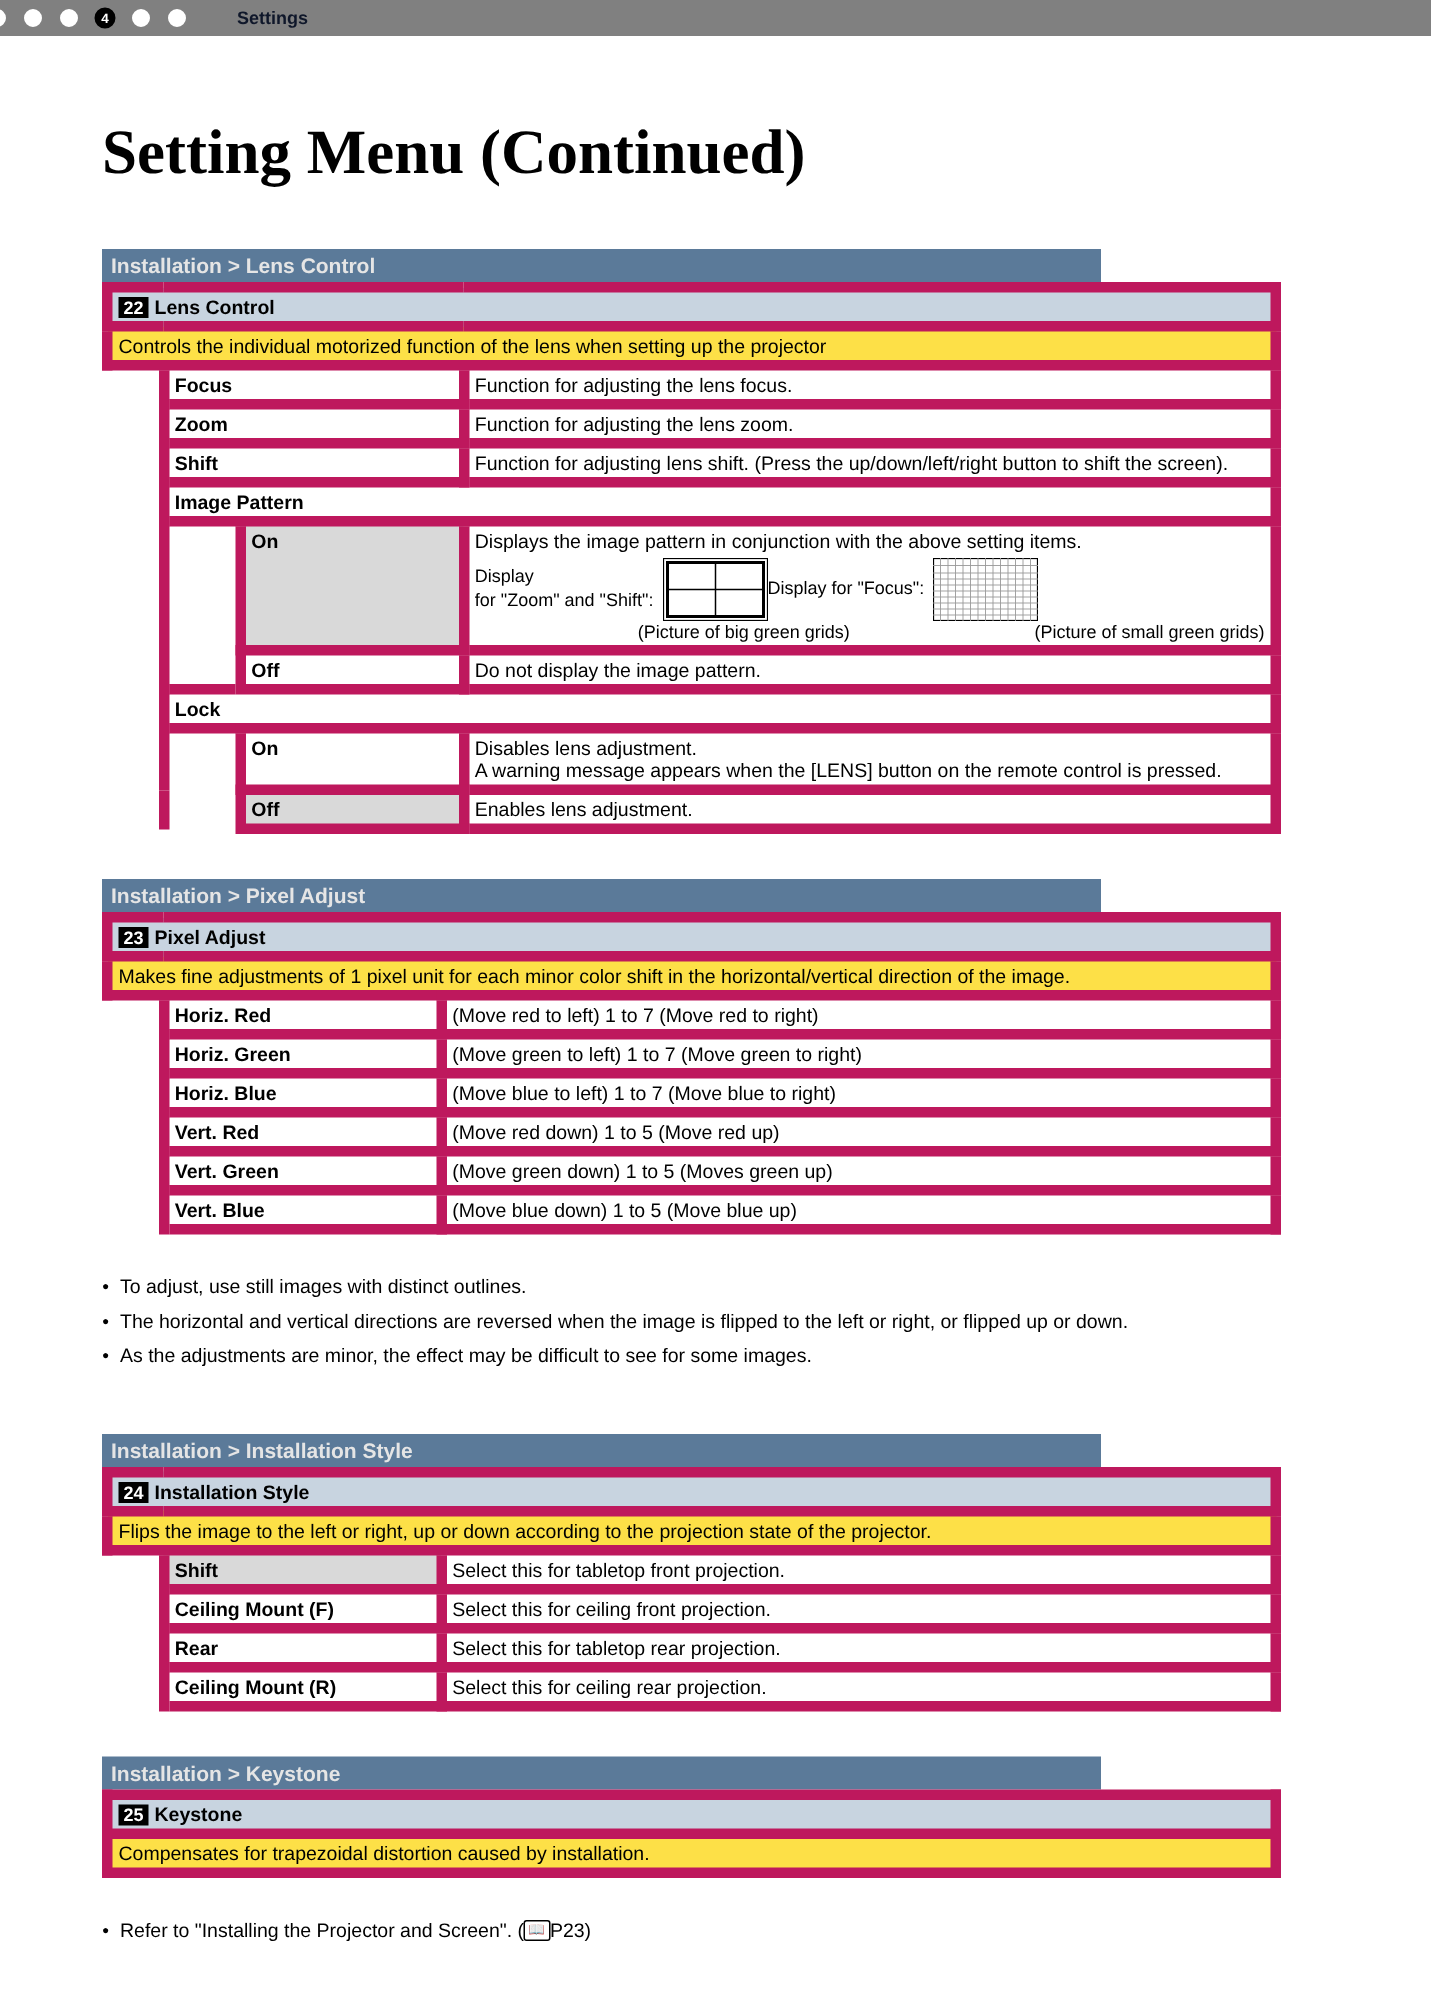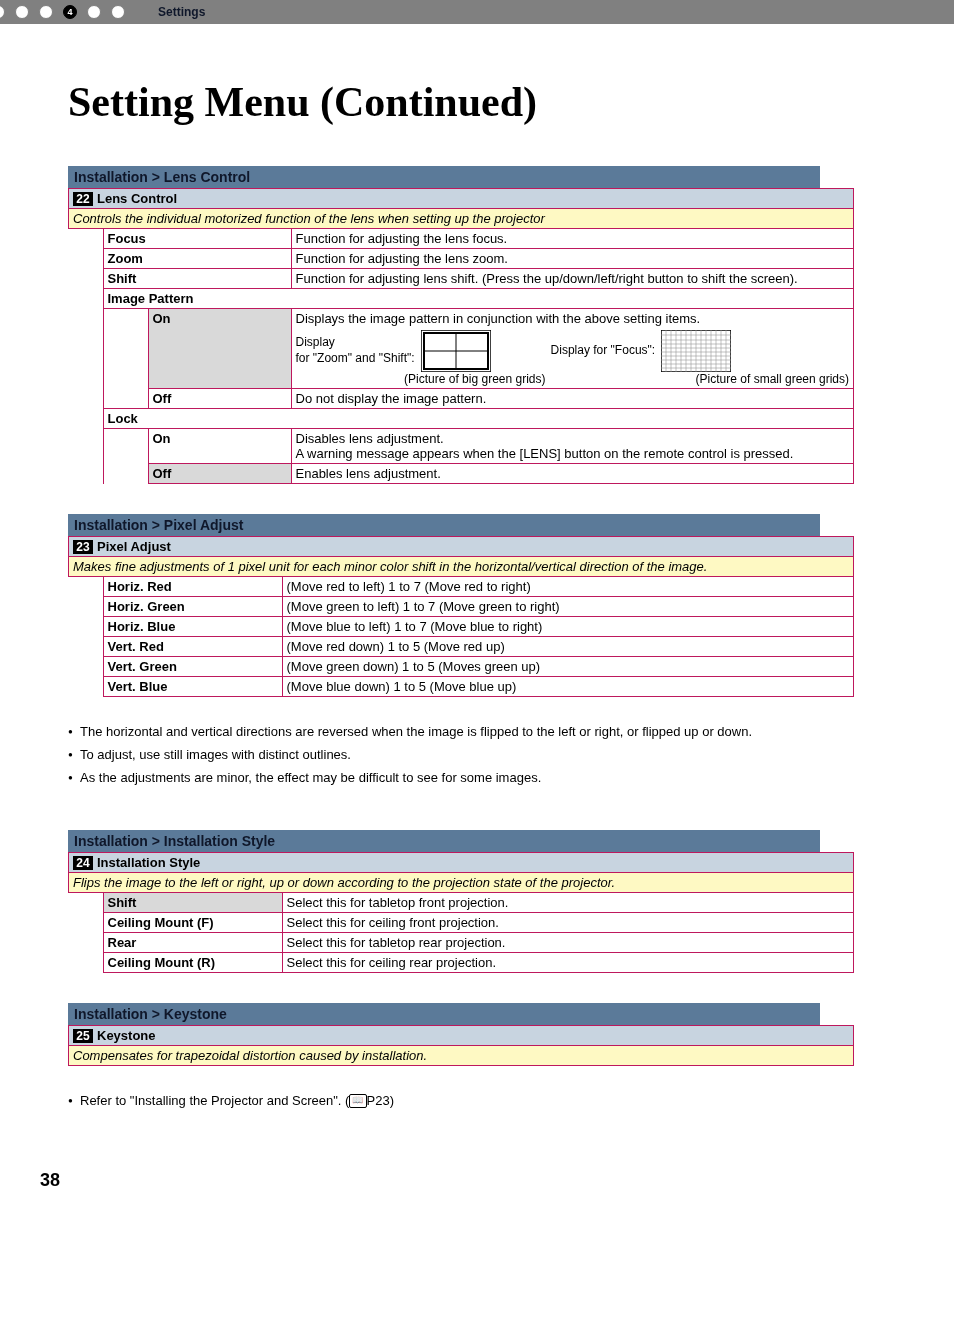--- a/index.html
+++ b/index.html
@@ -60,78 +60,76 @@
     font-weight: bold;
     margin: 0 0 40px 0;
     font-family: Georgia, 'Times New Roman', serif;
     padding-left: 28px;
   }
   .content {
     padding-left: 28px;
   }
   .breadcrumb {
     background: #5b7a99;
-    color: #0f172a;
+    color: #e5e5e5;
     font-weight: bold;
     padding: 3px 6px;
     font-size: 14px;
-    width: 752px;
+    width: 666px;
     box-sizing: border-box;
     display: block;
   }
   .section-table {
     border-collapse: collapse;
     width: 786px;
     font-size: 13px;
   }
   .section-table td, .section-table th {
-    border: 1px solid #be185d;
+    border: 7px solid #be185d;
     padding: 2px 4px;
     vertical-align: top;
     text-align: left;
   }
   .section-row td {
     background: #c8d4e0;
     font-weight: bold;
   }
   .num-badge {
     display: inline-block;
     background: #000;
     color: #fff;
     font-size: 12px;
     padding: 0 3px;
     margin-right: 4px;
     font-weight: bold;
     min-width: 14px;
     text-align: center;
   }
   .desc-row td {
-    background: #fef9c3;
-    font-style: italic;
+    background: #fde047;
   }
   .indent-col {
     width: 26px;
   }
   .sub-indent-col {
     width: 36px;
   }
   .name-col {
     width: 170px;
     font-weight: bold;
   }
   .subname-col {
     width: 134px;
     font-weight: bold;
   }
   .highlight {
     background: #d9d9d9;
   }
   .pattern-display {
     display: flex;
-    gap: 60px;
     margin-top: 4px;
   }
   .pattern-group {
     display: flex;
     align-items: center;
     gap: 6px;
   }
   .pattern-label {
     font-size: 12px;
     line-height: 1.3;
@@ -330,22 +328,22 @@
             <td class="name-col">Vert. Green</td>
           <td>(Move green down) 1 to 5 (Moves green up)</td>
           </tr>
       <tr>
             <td class="name-col">Vert. Blue</td>
           <td>(Move blue down) 1 to 5 (Move blue up)</td>
           </tr>
     </tbody>
       </table>
     <ul class="notes">
+      <li>To adjust, use still images with distinct outlines.</li>
       <li>The horizontal and vertical directions are reversed when the image is flipped to the left or right, or flipped up or down.</li>
-      <li>To adjust, use still images with distinct outlines.</li>
       <li>As the adjustments are minor, the effect may be difficult to see for some images.</li>
     </ul>
 
     <div class="section-gap"></div>
 
     <span class="breadcrumb">Installation &gt; Installation Style</span>
     <table class="section-table">
       <tbody>
           <tr class="section-row">
             <td colspan="3"><span class="num-badge">24</span><span>Installation Style</span></td>

